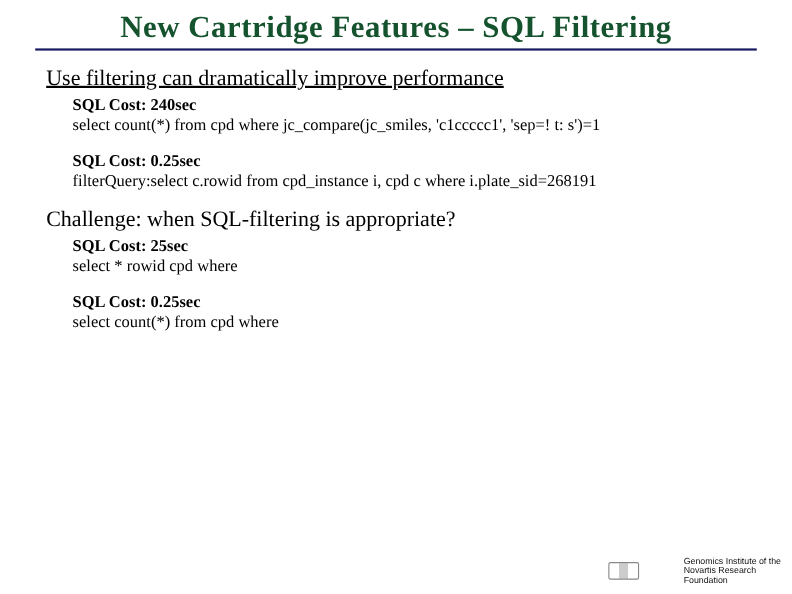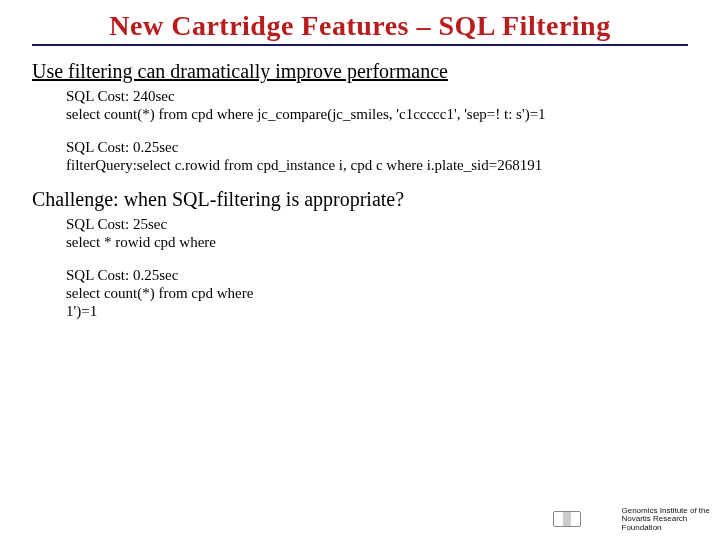--- a/index.html
+++ b/index.html
@@ -18,35 +18,35 @@
   }
   .title-wrap {
     border-bottom: 2.5px solid #1a1a60;
     padding-bottom: 2px;
     margin-bottom: 14px;
     text-align: center;
   }
   .title {
     font-size: 28px;
     font-weight: bold;
-    color: #b91c1c;
+    color: #14532d;
     letter-spacing: 0.5px;
   }
   .section {
     font-size: 20px;
-    margin: 4px 0 4px 0;
+    margin: 4px 0 4px 10px;
   }
   .heading1 { text-decoration: underline; }
   .heading2 { }
   .block {
     margin: 0 0 14px 34px;
     font-size: 15px;
     line-height: 1.22;
   }
-  .cost { font-weight: normal; }
+  .cost { font-weight: bold; }
   .footer {
     position: absolute;
     right: 10px;
     bottom: 8px;
     display: flex;
     align-items: center;
     gap: 6px;
   }
   .footer .logo {
     width: 26px;
@@ -87,21 +87,20 @@
   <div class="section heading2">Challenge: when SQL-filtering is appropriate?</div>
 
   <div class="block">
     <div class="cost">SQL Cost: 25sec</div>
     <div>select * rowid cpd where</div>
   </div>
 
   <div class="block">
     <div class="cost">SQL Cost: 0.25sec</div>
     <div>select count(*) from cpd where</div>
-    <div>1')=1</div>
   </div>
 
 </div>
 
 <div class="footer">
   <div class="logo"></div>
   <div class="txt">
     <div>Genomics Institute of the</div>
     <div>Novartis Research</div>
     <div>Foundation</div>

